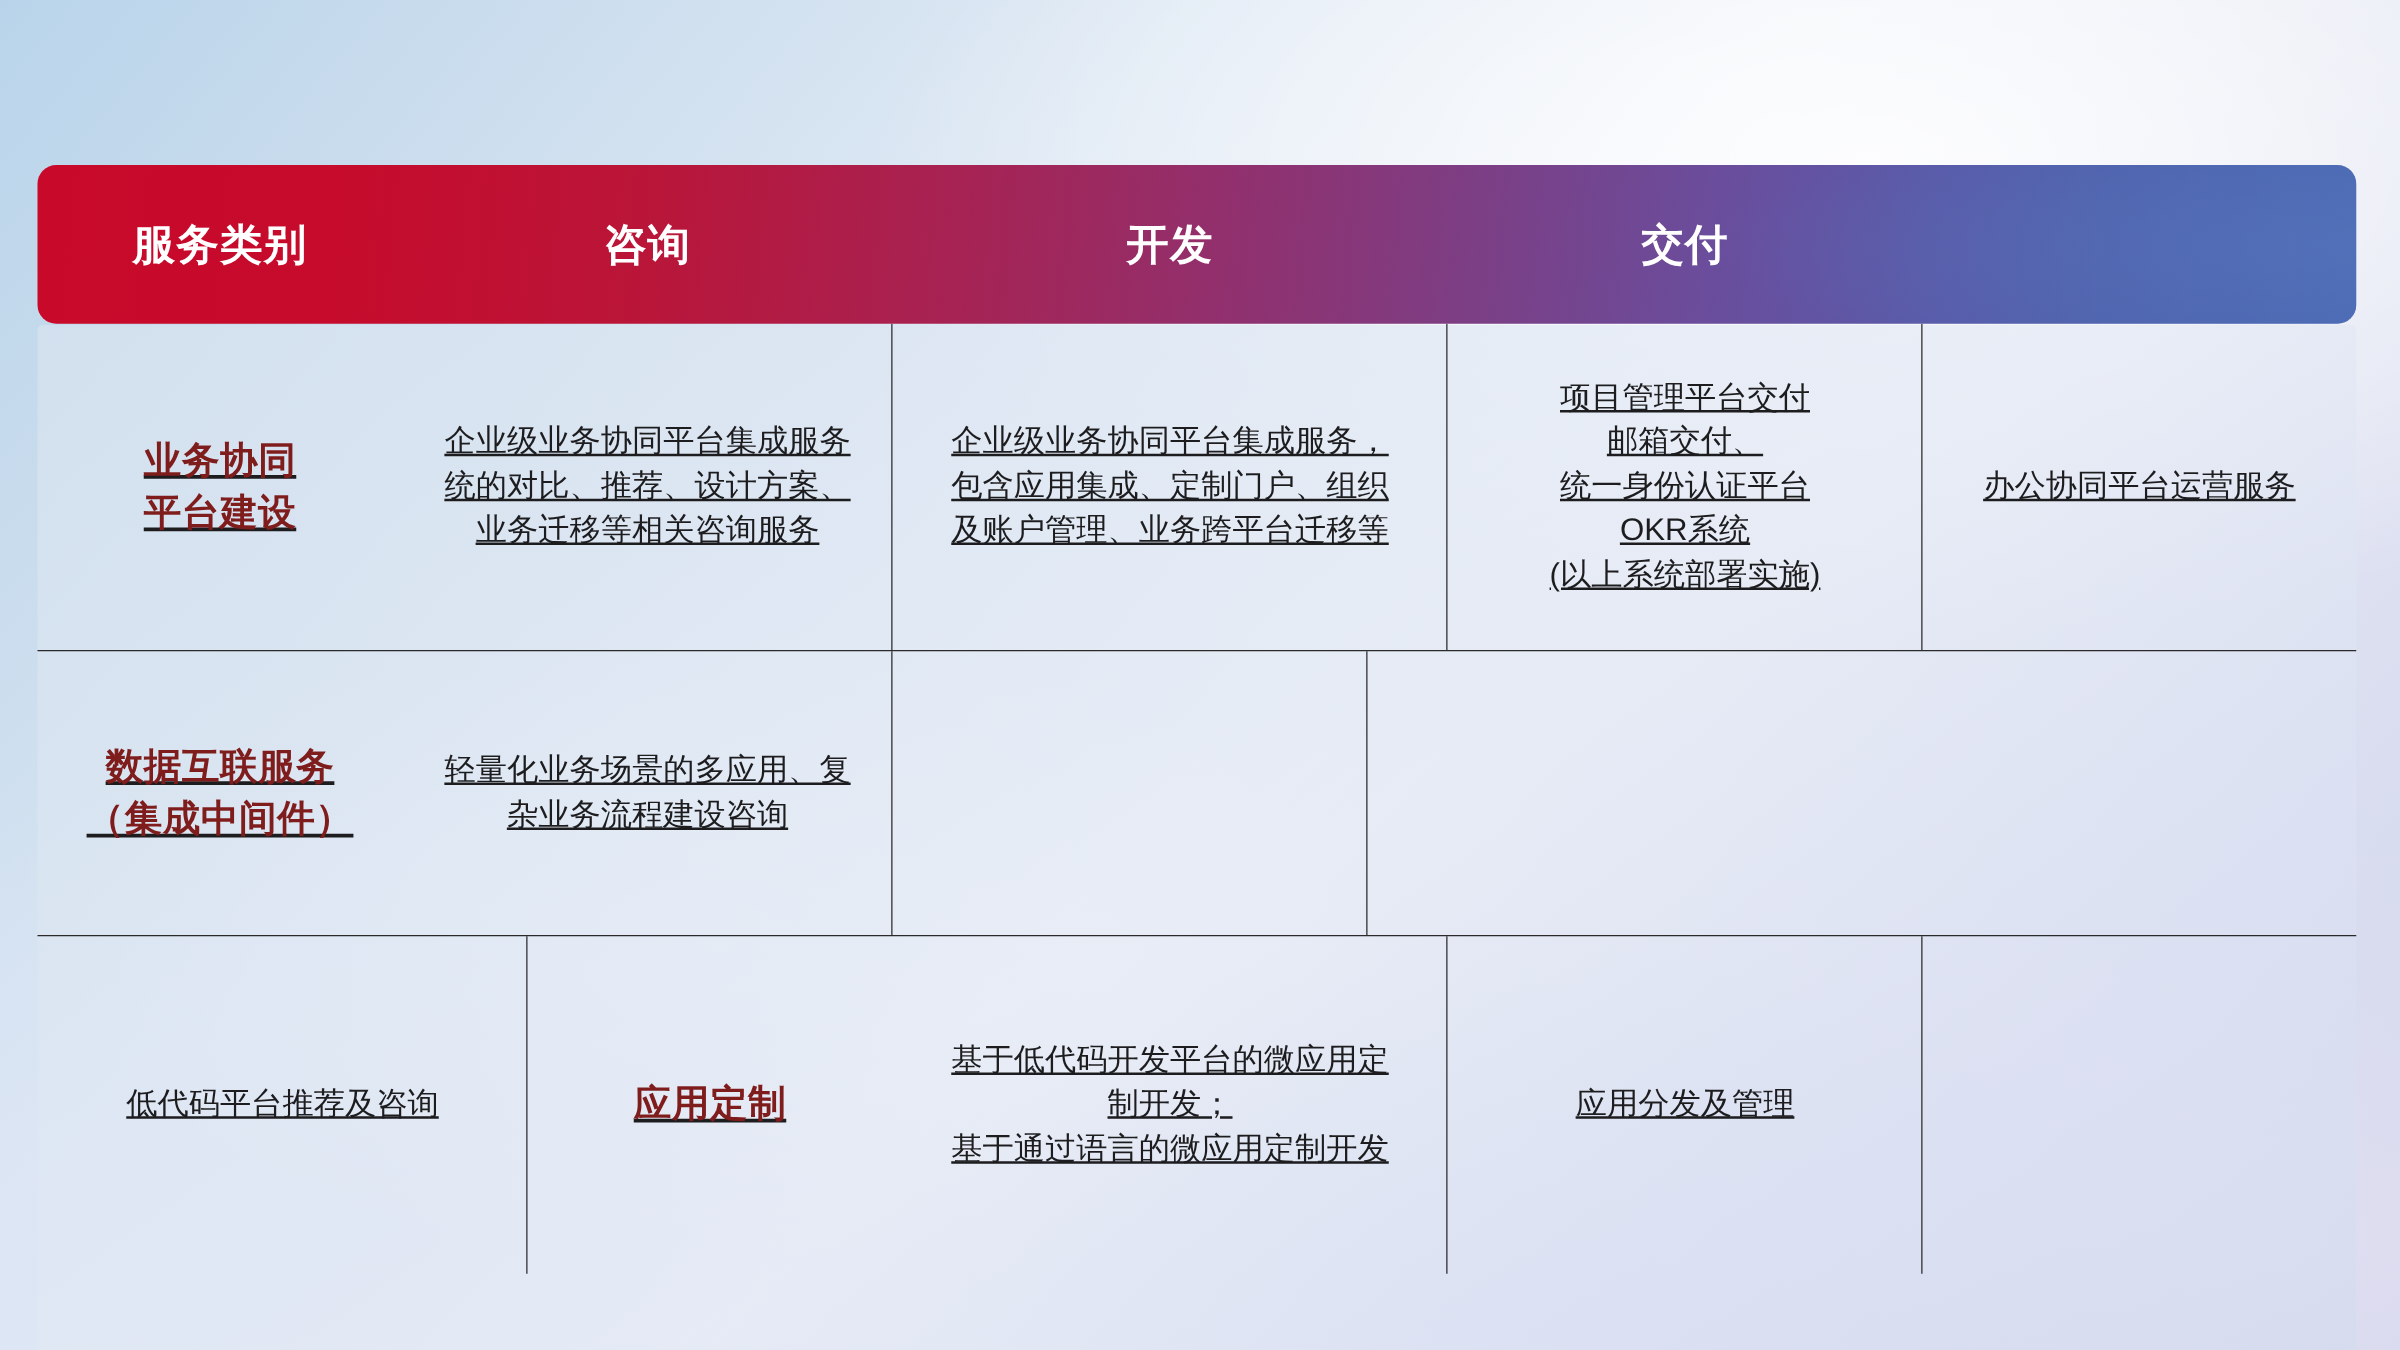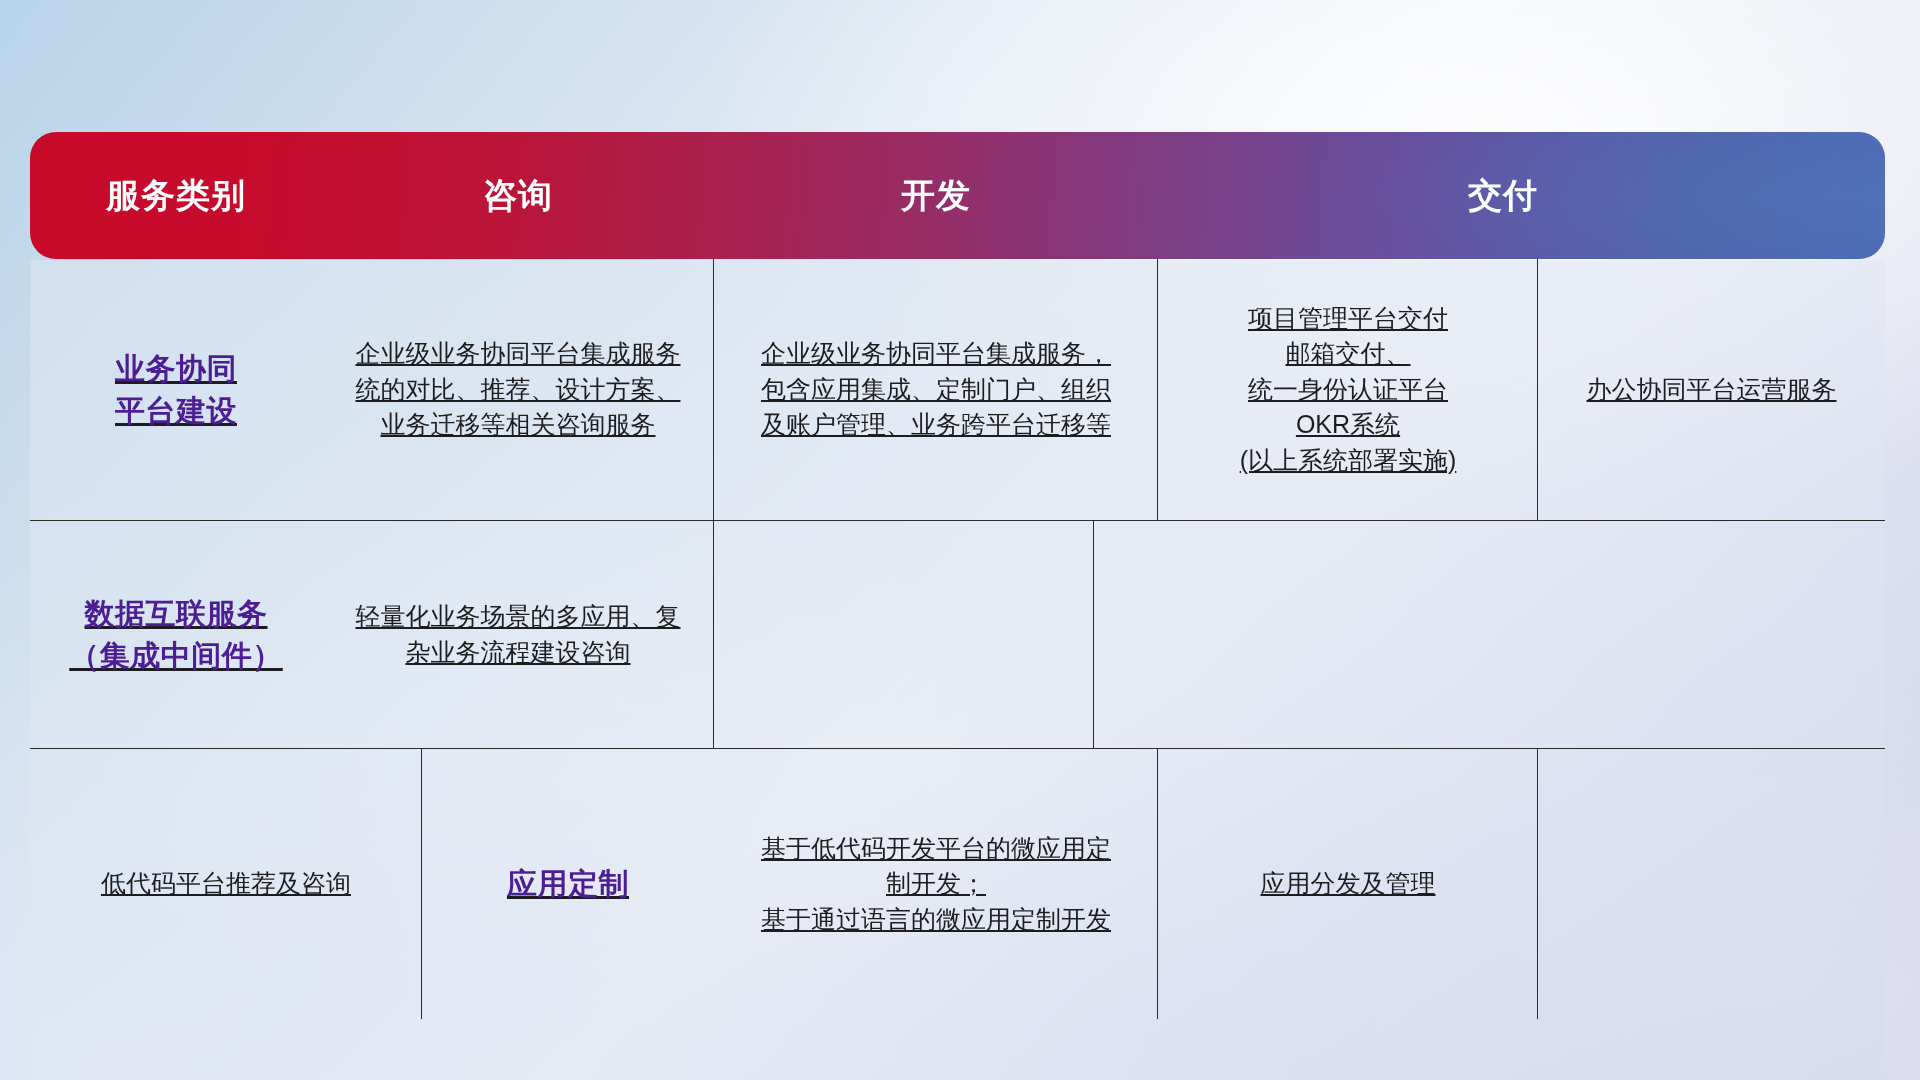--- a/index.html
+++ b/index.html
@@ -65,21 +65,21 @@
        rgba(220,226,243,0.74) 78%,
        rgba(212,220,238,0.78) 100%);
     border-radius: 4px;
   }
 
   
   .table-header {
     position: relative;
     width: 1855px;
     height: 127px;
-    border-radius: 26px;
+    border-radius: 15px;
     background: linear-gradient(95deg,
        #c8092a 0%,
        #c60b2c 13%,
        #ba1538 26%,
        #a62354 40%,
        #8e3271 53%,
        #7a4087 63%,
        #6a4d9c 72%,
        #5a5aa8 81%,
        #4f63ad 89%,
@@ -104,21 +104,21 @@
     text-align: center;
     letter-spacing: 1px;
     z-index: 2;
     position: relative;
   }
 
   
   .col-0 { width: 292px; flex: 0 0 292px; }
   .col-1 { width: 392px; flex: 0 0 392px; }
   .col-2 { width: 444px; flex: 0 0 444px; }
-  .col-3 { width: 380px; flex: 0 0 380px; text-align: right; }
+  .col-3 { width: 380px; flex: 0 0 380px; }
   .col-4 { width: 347px; flex: 0 0 347px; }
 
   
   .table-rows {
     position: relative;
     z-index: 2;
     width: 1855px;
   }
 
   .trow {
@@ -151,21 +151,21 @@
     content: "";
     position: absolute;
     right: 0;
     top: 0;
     bottom: 0;
     width: 1.5px;
     background: #2a2a2a;
   }
 
   .row-label {
-    color: #4c1d95;
+    color: #7f1d1d;
     font-size: 30px;
     font-weight: bold;
     line-height: 1.38;
     letter-spacing: 0.5px;
   }
 
   
   .td.label-cell::after {
     content: "";
     position: absolute;

